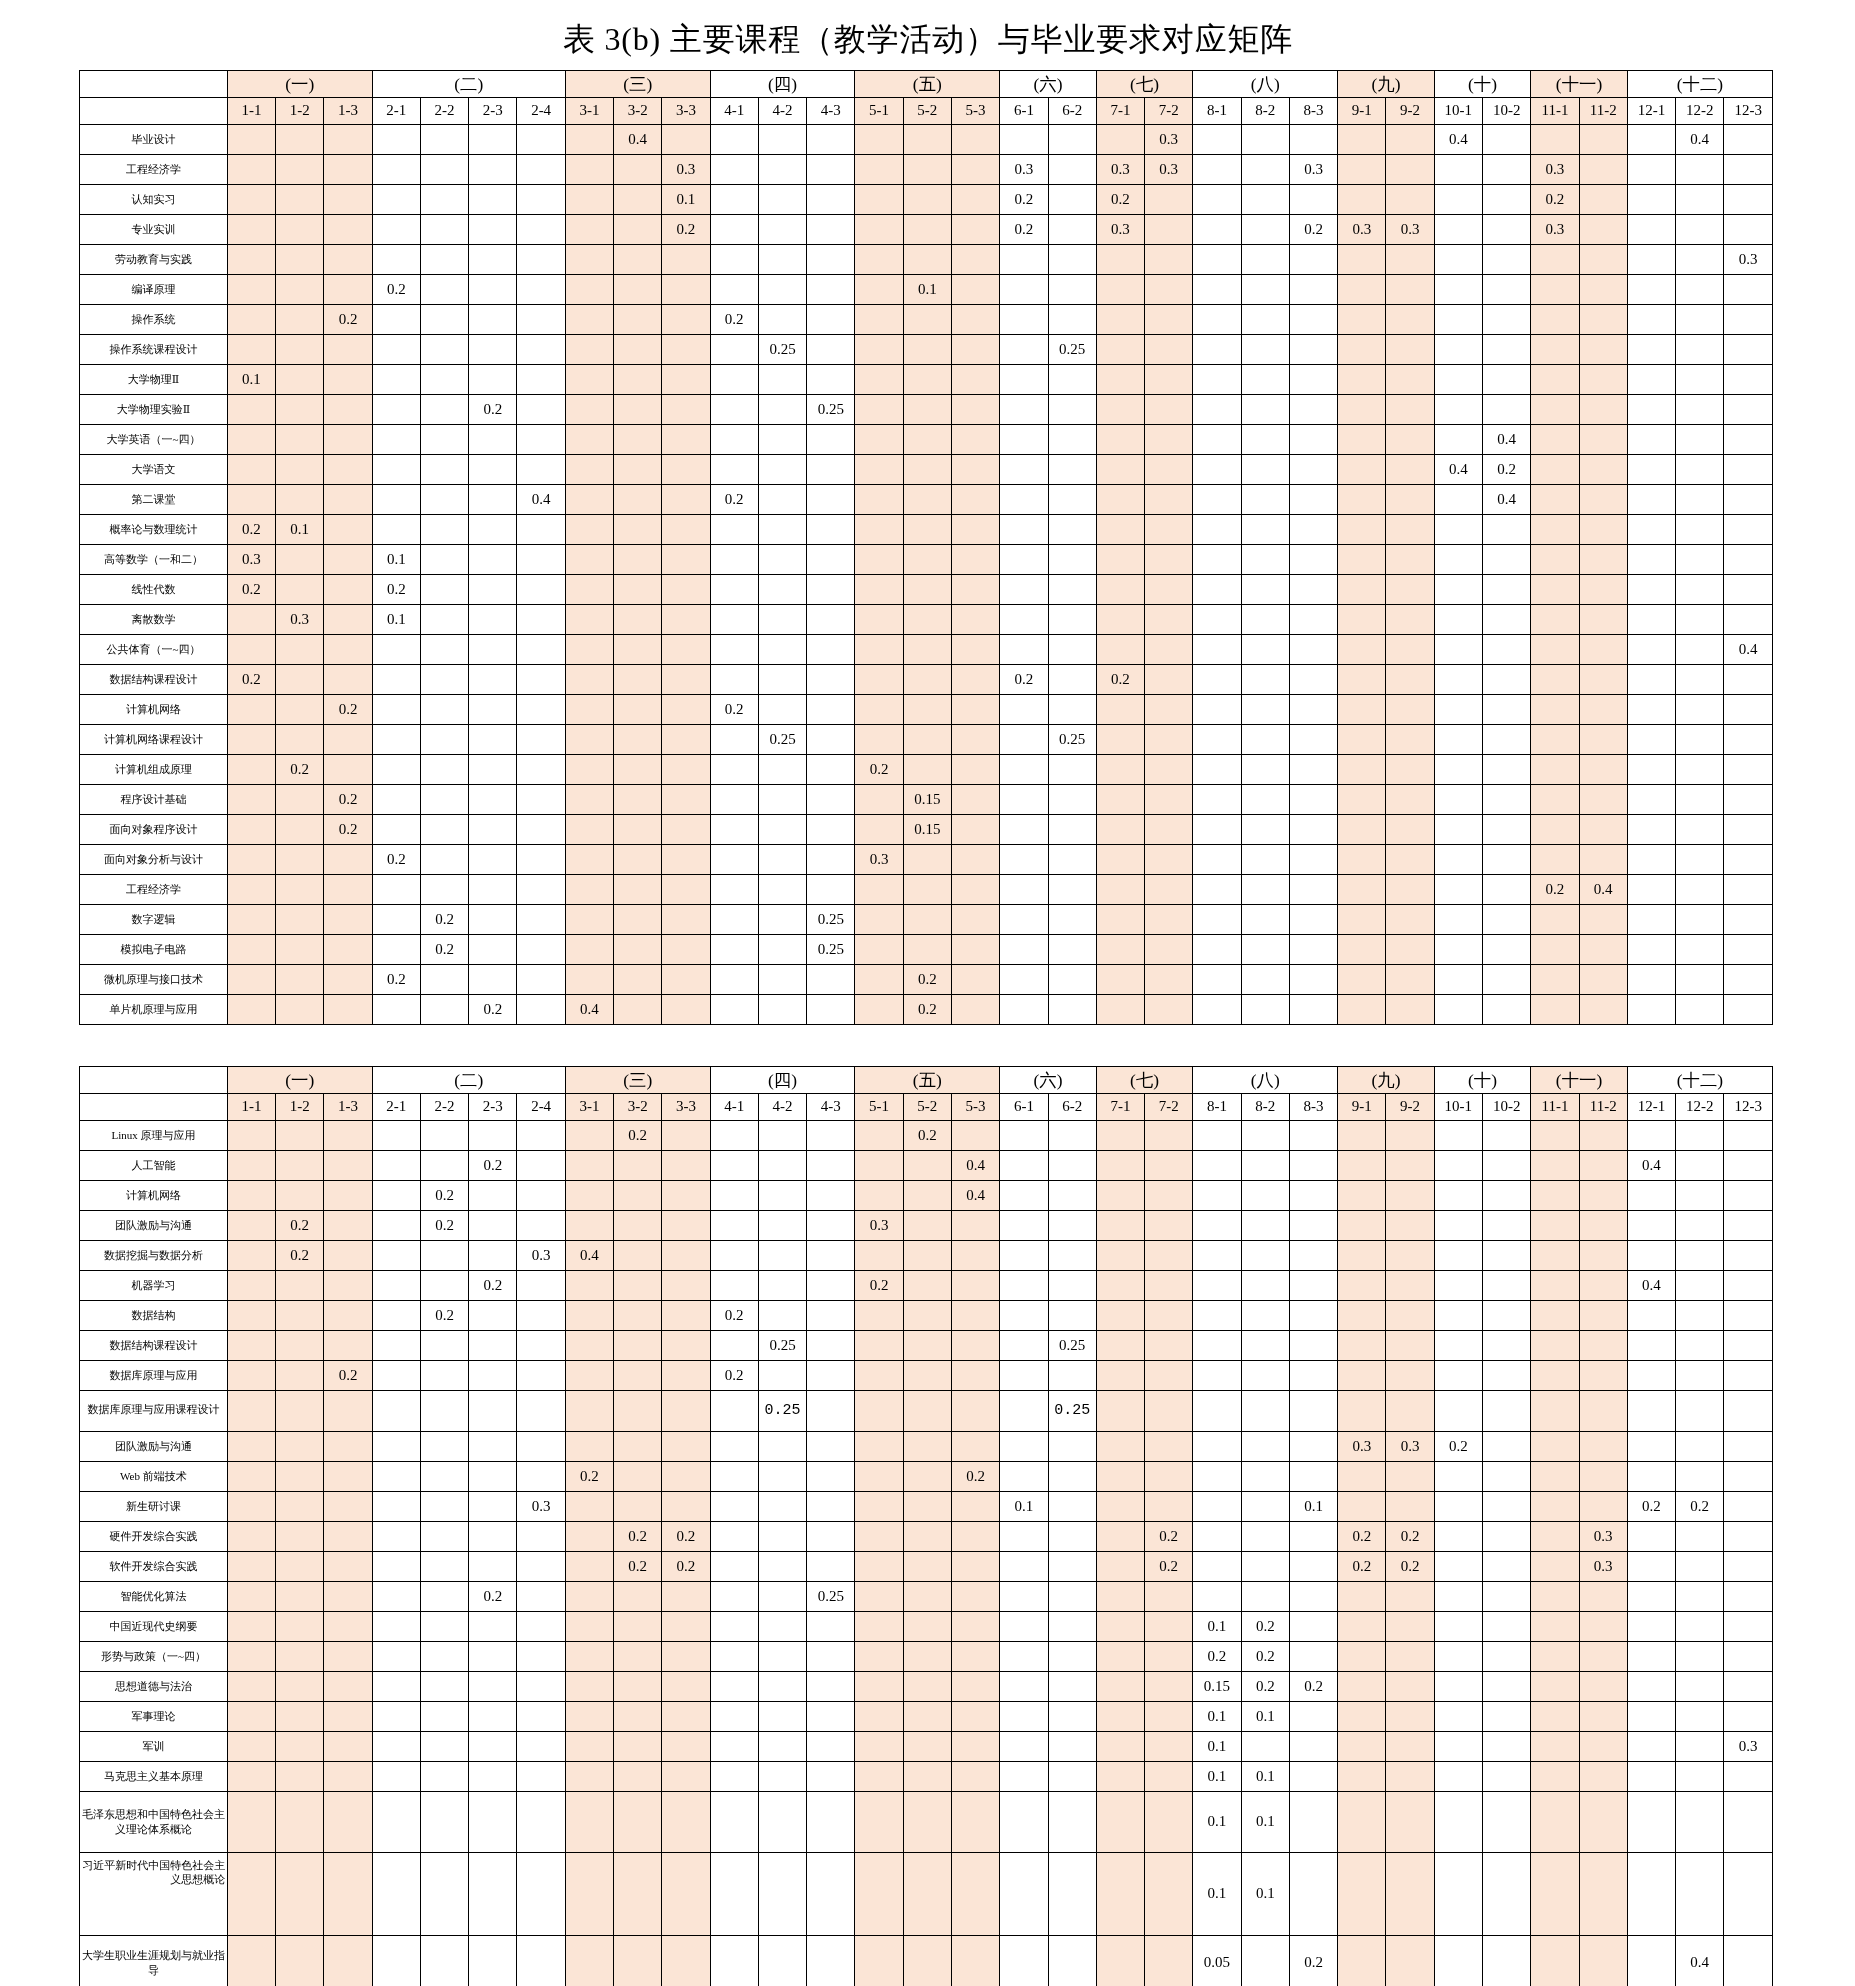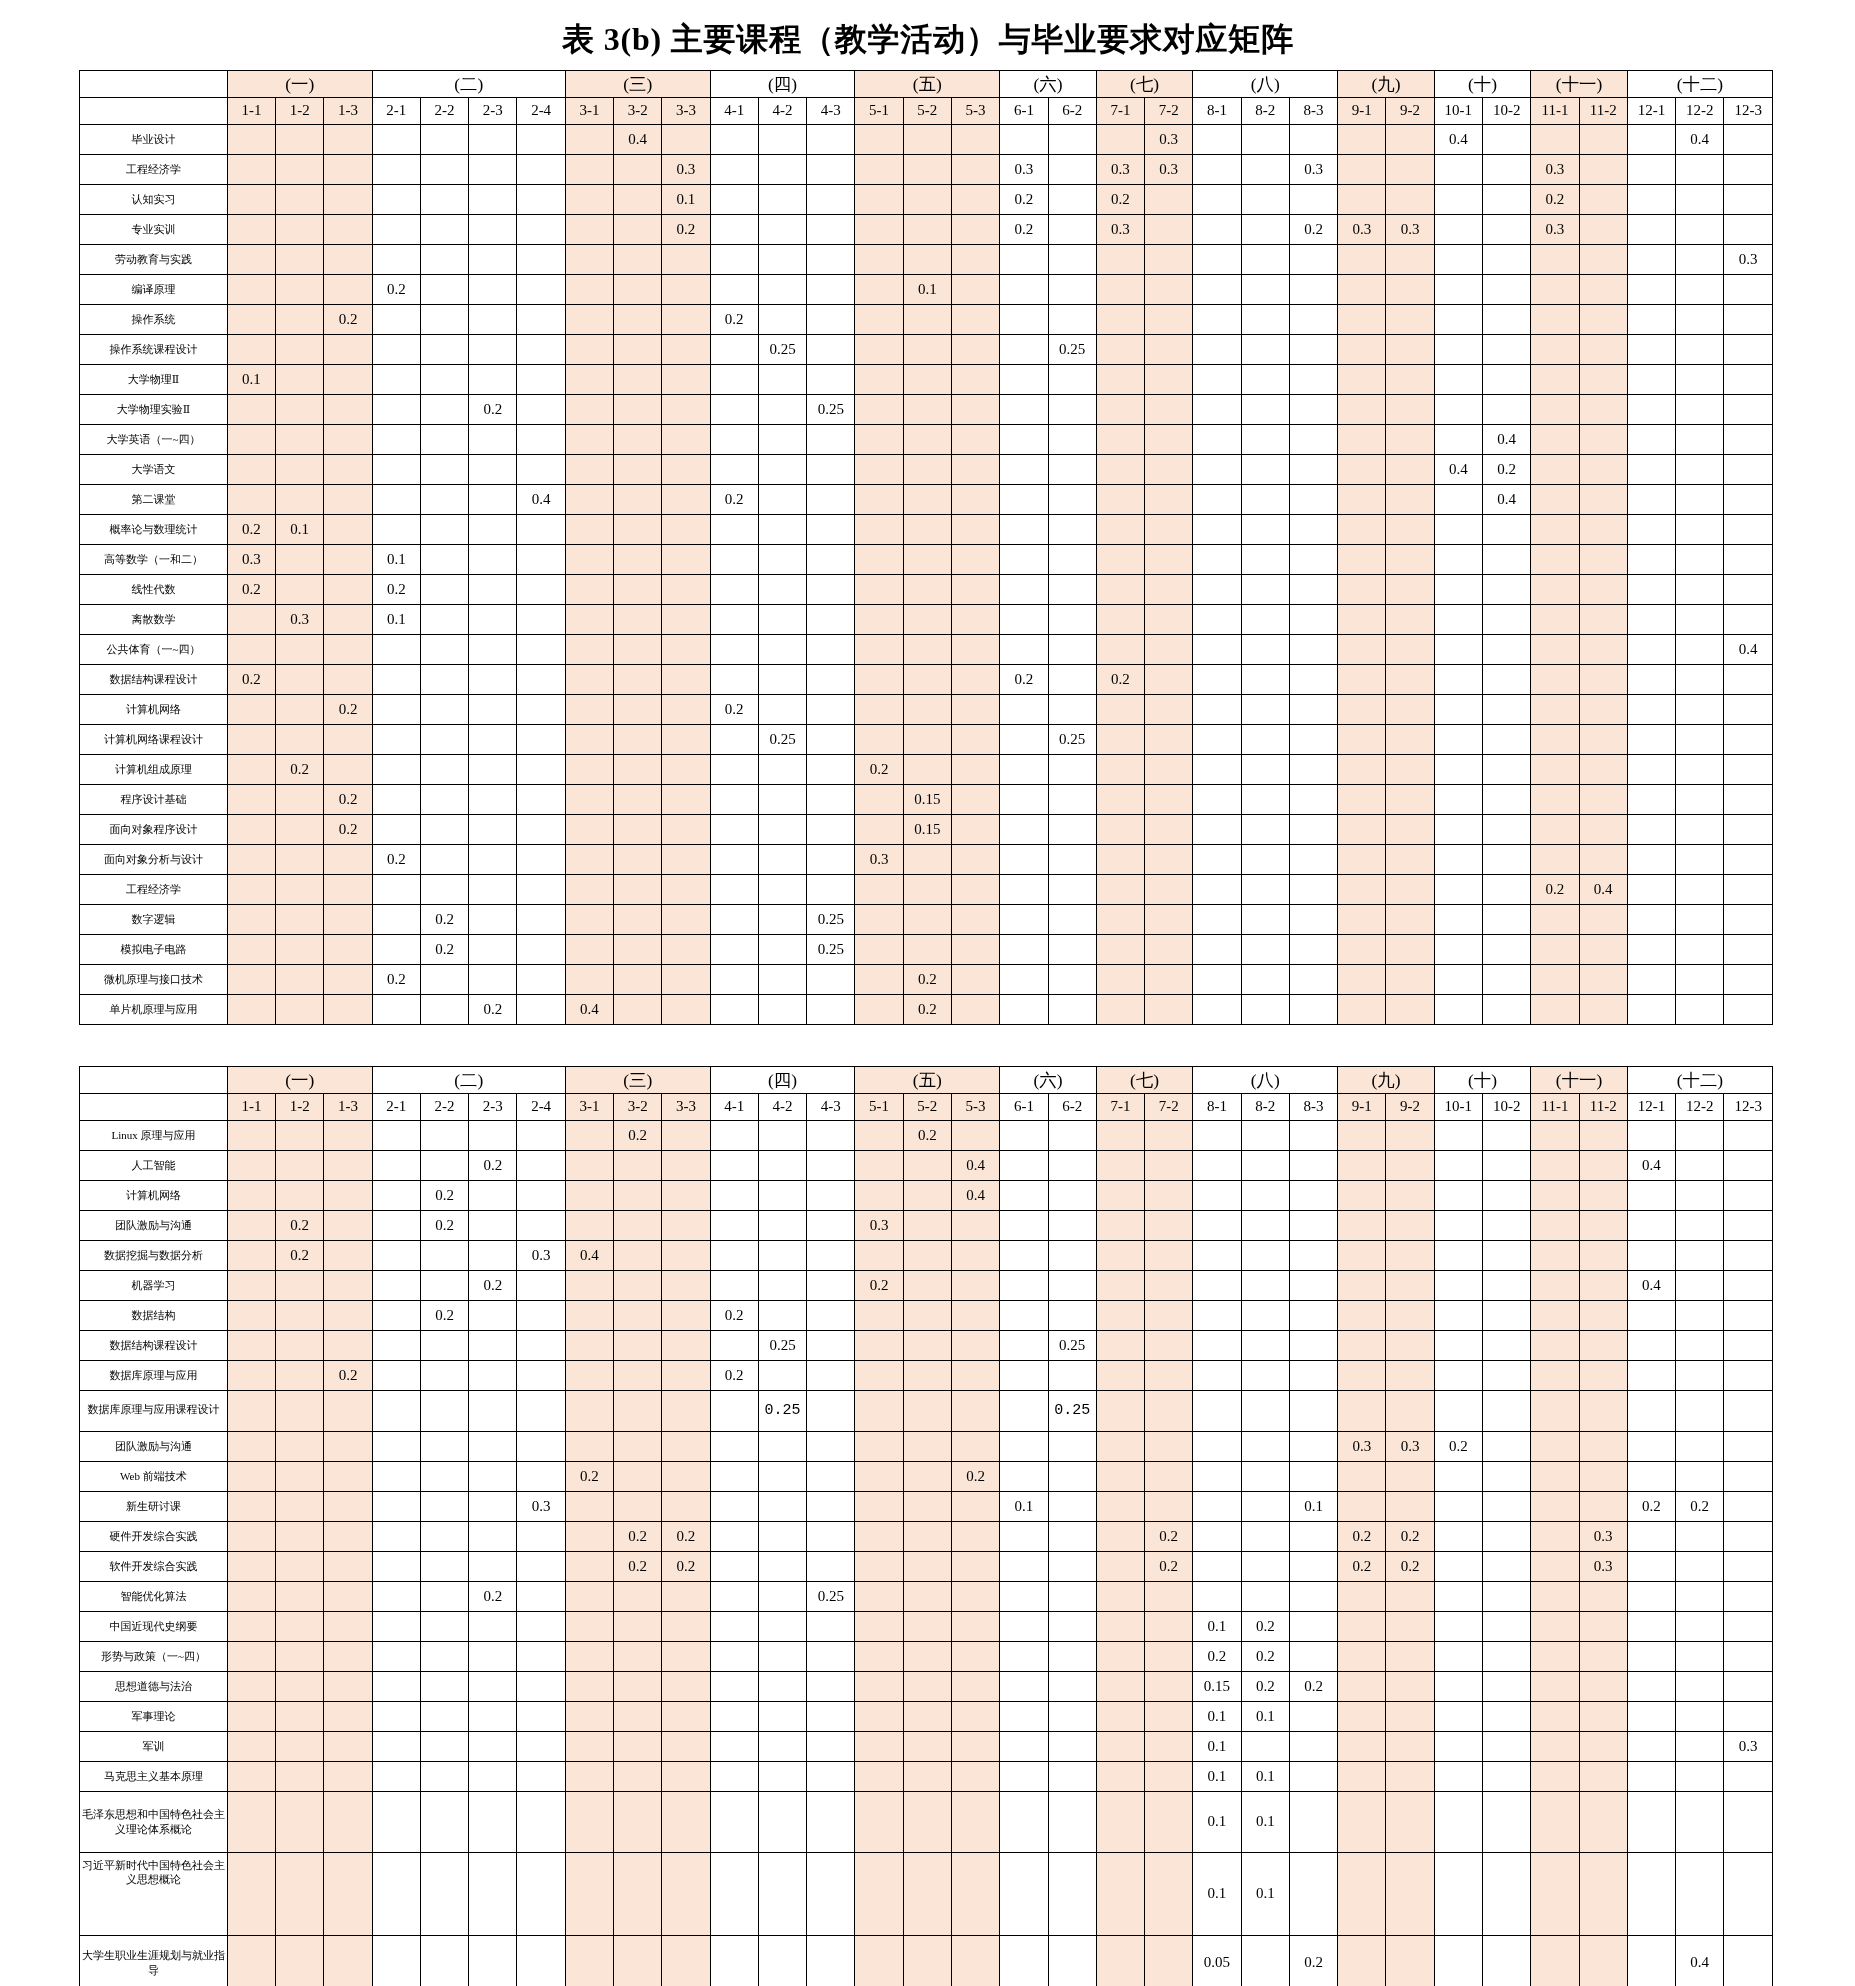--- a/index.html
+++ b/index.html
@@ -3,21 +3,21 @@
 <meta charset="utf-8">
 <style>
   :root{ --hl-color:#FBE5D6; --grid:#000; }
   *{ box-sizing:border-box; }
   html,body{ margin:0; padding:0; }
   body{
     width:1856px; height:1986px; background:#ffffff; color:#000;
     font-family:"Liberation Serif","DejaVu Serif",serif; overflow:hidden;
   }
   .title{
-    text-align:center; font-size:32px; line-height:38px; font-weight:700;
+    text-align:center; font-size:32px; line-height:38px; font-weight:400;
     margin:20px 0 11.6px 0; letter-spacing:0.8px;
   }
   table.matrix{
     border-collapse:collapse; table-layout:fixed; width:1694px; margin-left:79px;
   }
   table.matrix.second{ margin-top:41px; }
   .matrix th,.matrix td{
     border:1.7px solid var(--grid); padding:0; text-align:center; vertical-align:middle;
     font-weight:400; overflow:hidden;
   }
@@ -27,21 +27,21 @@
   .matrix tbody tr{ height:30px; }
   .matrix th.group{ font-size:17.4px; }
   .matrix th.code{ font-size:15px; }
   .matrix td.course{ font-size:11px; line-height:1.35; padding:1.7px; }
   .matrix td.val{ font-size:15px; }
   .hl{ background:var(--hl-color); }
   
   #table-2 tbody tr:nth-child(10){ height:41px;font-family:Liberation Mono, monospace; }
   #table-2 tbody tr:nth-child(23){ height:61px;margin-left:48px; }
   #table-2 tbody tr:nth-child(24){ height:83px; }
-  #table-2 tbody tr:nth-child(24) td.course{ vertical-align:top; padding-top:5px; }
+  #table-2 tbody tr:nth-child(24) td.course{ vertical-align:top; padding-top:5px;text-align:right; }
   #table-2 tbody tr:nth-child(25){ height:55px; }
 </style>
 </head>
 <body style="background: rgb(255, 255, 255);">
 
 <div class="title">表 3(b)  主要课程（教学活动）与毕业要求对应矩阵</div>
 
 <table class="matrix" id="table-1">
     <colgroup>
       <col class="c-name">

